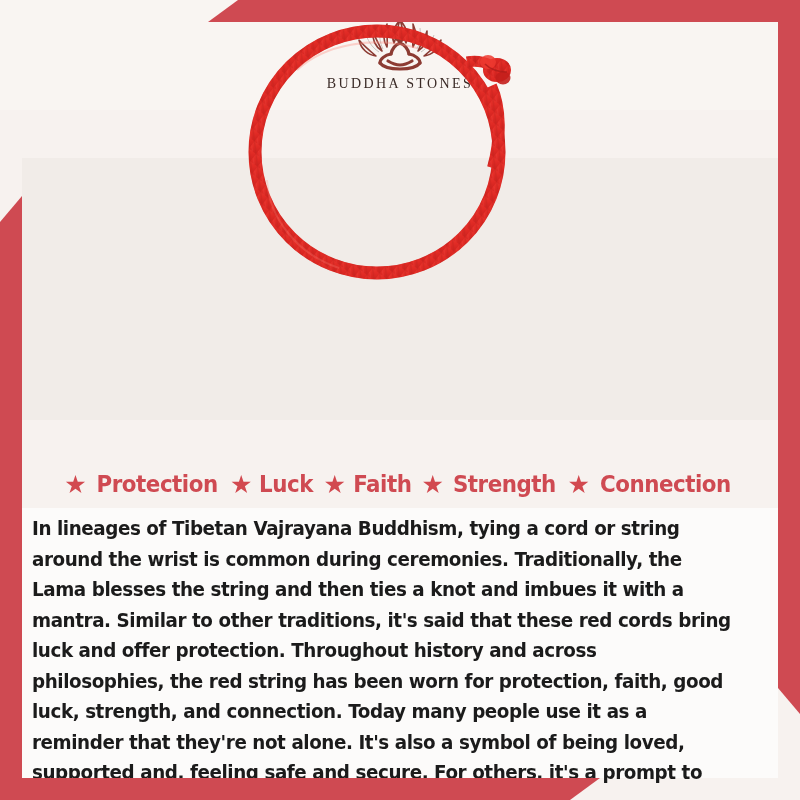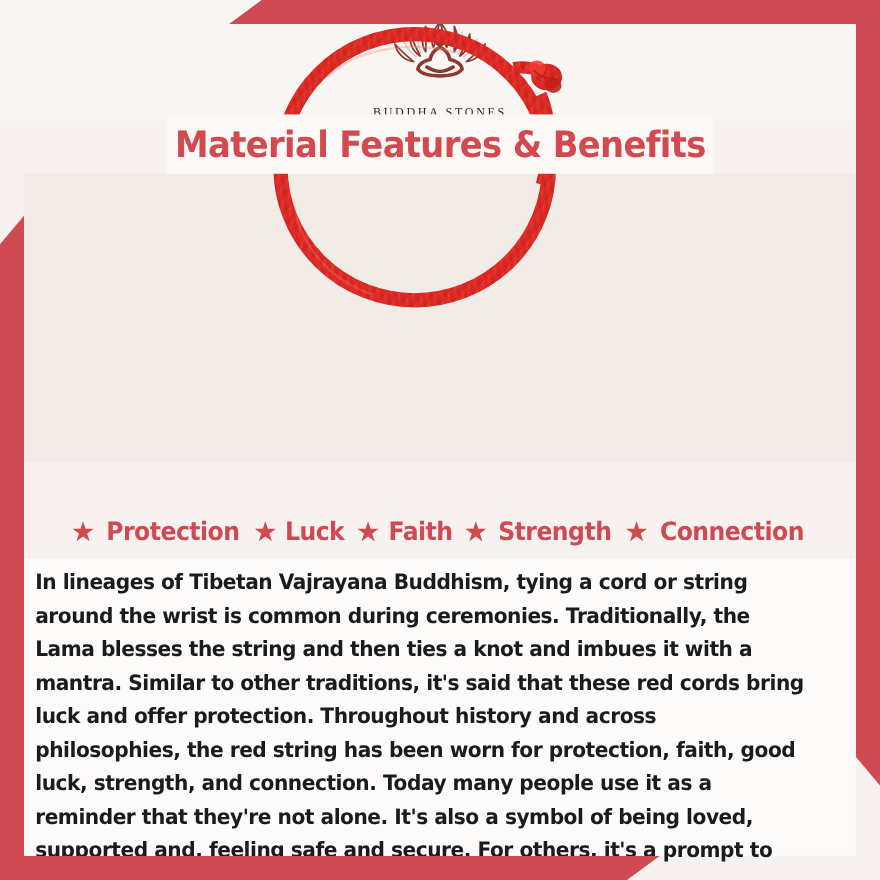--- a/index.html
+++ b/index.html
@@ -61,23 +61,23 @@
     background: #f9f5f2;
     display: flex;
     flex-direction: column;
     align-items: center;
     justify-content: flex-start;
     padding-top: 14px;
     z-index: 3;
   }
   .logo-mark { width: 150px; height: 62px; display: block; }
   .logo-word {
-    margin-top: 20px;
+    margin-top: 0;
     font-family: "Liberation Serif", serif;
-    font-size: 11px;
+    font-size: 14px;
     letter-spacing: 2.4px;
     color: #3a2a26;
     font-weight: 400;
   }
 
   
   .title-banner {
     position: absolute;
     top: 104px; left: 152px;
     width: 496px; height: 54px;
@@ -286,21 +286,18 @@
     <div class="benefit">
       <span class="star">★</span>
       <span class="benefit-label">Strength</span>
     </div>
     <div class="benefit">
       <span class="star">★</span>
       <span class="benefit-label">Connection</span>
     </div>
   </div>
 
-  <div class="title-banner">
-    <span class="title-text">Material Features &amp; Benefits</span>
-  </div>
 
   <div class="copy-box">
     <p class="copy-text">In lineages of Tibetan Vajrayana Buddhism, tying a cord or string around the wrist is common during ceremonies. Traditionally, the Lama blesses the string and then ties a knot and imbues it with a mantra. Similar to other traditions, it's said that these red cords bring luck and offer protection. Throughout history and across philosophies, the red string has been worn for protection, faith, good luck, strength, and connection. Today many people use it as a reminder that they're not alone. It's also a symbol of being loved, supported and, feeling safe and secure. For others, it's a prompt to stay positive while facing any adversity.</p>
   </div>
 
 </div>
 
 </body></html>

